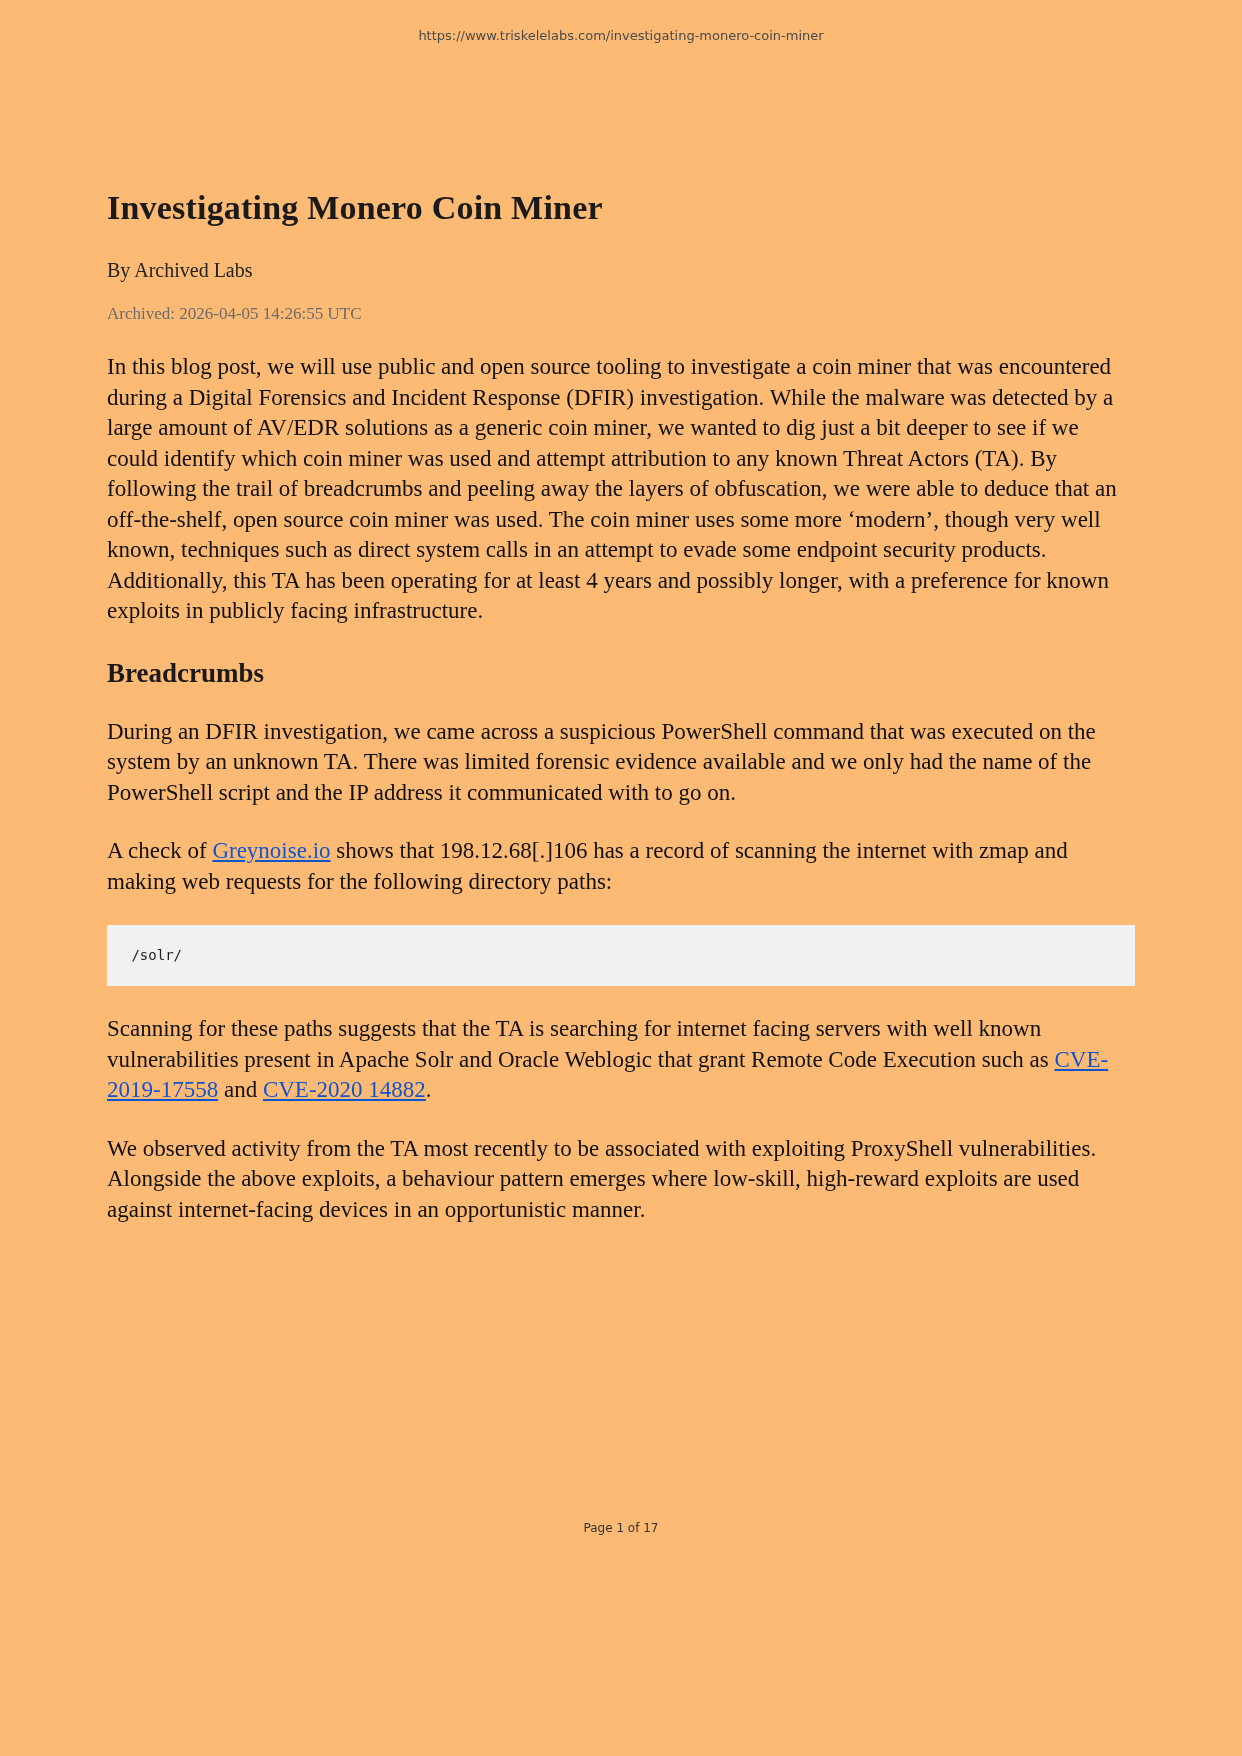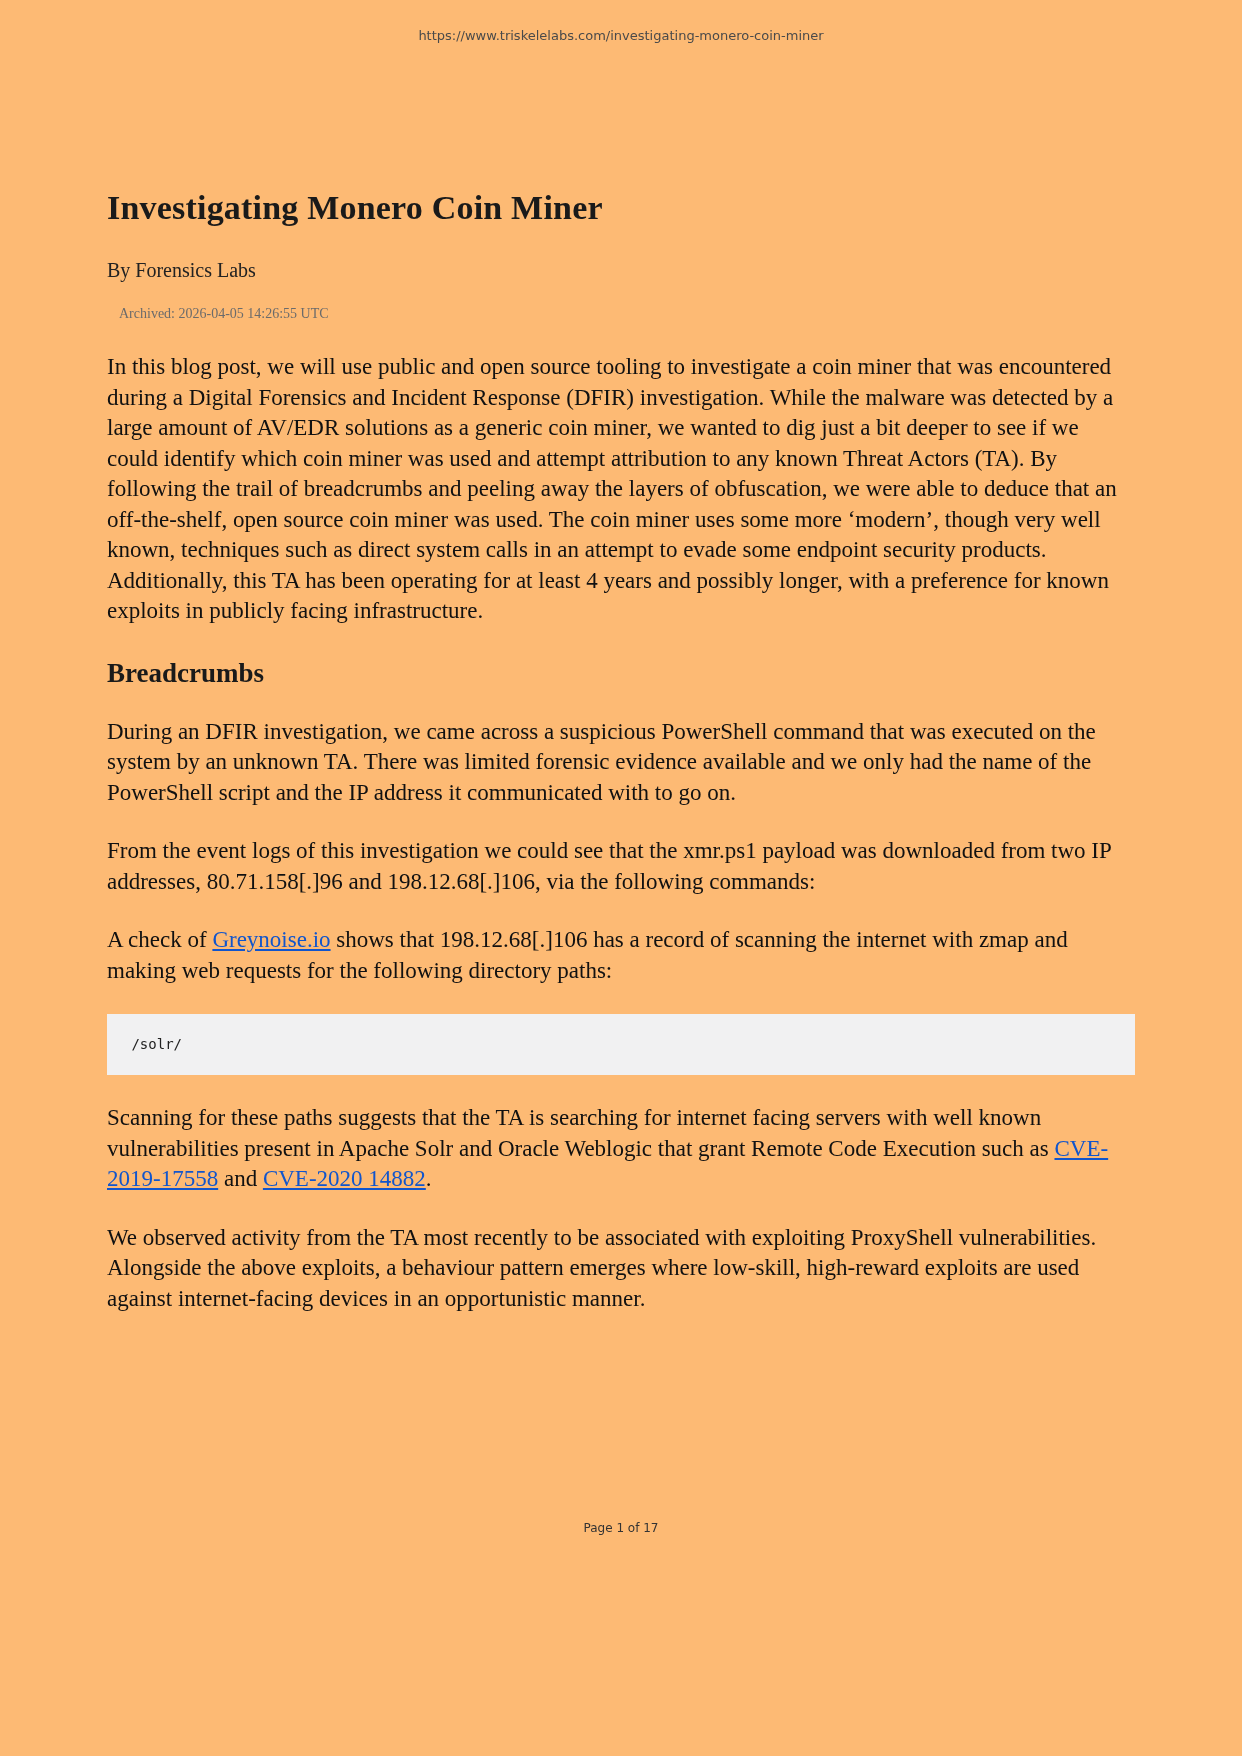--- a/index.html
+++ b/index.html
@@ -38,22 +38,22 @@
     color: #1a1a1a;
     letter-spacing: 0.2px;
   }
   .byline {
     margin: 30px 0 0;
     font-size: 20px;
     line-height: 24px;
     color: #222222;
   }
   .archived {
-    margin: 22px 12px 0;
-    font-size: 14px;
+    margin: 22px 0 0;
+    font-size: 17px;
     line-height: 20px;
     color: #6b6b6b;
   }
   .para {
     margin: 28px 0 0;
     font-size: 23px;
     line-height: 30.5px;
     color: #111111;
   }
   .h2 {
@@ -96,31 +96,30 @@
 <body>
 
 <div class="page">
 
   <div class="source-url">https://www.triskelelabs.com/investigating-monero-coin-miner</div>
 
   <div class="content">
 
     <h1 class="title">Investigating Monero Coin Miner</h1>
 
-    <div class="byline">By Forensics Labs</div>
+    <div class="byline">By Archived Labs</div>
 
     <div class="archived">Archived: 2026-04-05 14:26:55 UTC</div>
 
     <p class="para">In this blog post, we will use public and open source tooling to investigate a coin miner that was encountered during a Digital Forensics and Incident Response (DFIR) investigation. While the malware was detected by a large amount of AV/EDR solutions as a generic coin miner, we wanted to dig just a bit deeper to see if we could identify which coin miner was used and attempt attribution to any known Threat Actors (TA). By following the trail of breadcrumbs and peeling away the layers of obfuscation, we were able to deduce that an off-the-shelf, open source coin miner was used. The coin miner uses some more ‘modern’, though very well known, techniques such as direct system calls in an attempt to evade some endpoint security products. Additionally, this TA has been operating for at least 4 years and possibly longer, with a preference for known exploits in publicly facing infrastructure.</p>
 
     <h2 class="h2">Breadcrumbs</h2>
 
     <p class="para">During an DFIR investigation, we came across a suspicious PowerShell command that was executed on the system by an unknown TA. There was limited forensic evidence available and we only had the name of the PowerShell script and the IP address it communicated with to go on.</p>
 
-    <p class="para">From the event logs of this investigation we could see that the xmr.ps1 payload was downloaded from two IP addresses, 80.71.158[.]96 and 198.12.68[.]106, via the following commands:</p>
 
 
     <p class="para"><span>A check of </span><a class="doclink">Greynoise.io</a><span> shows that 198.12.68[.]106 has a record of scanning the internet with zmap and making web requests for the following directory paths:</span></p>
 
     <div class="codeblock">
       <div class="code-line"> /solr/</div>
     </div>
 
     <p class="para"><span>Scanning for these paths suggests that the TA is searching for internet facing servers with well known vulnerabilities present in Apache Solr and Oracle Weblogic that grant Remote Code Execution such as </span><a class="doclink">CVE-2019-17558</a><span> and </span><a class="doclink">CVE-2020 14882</a><span>.</span></p>
 

